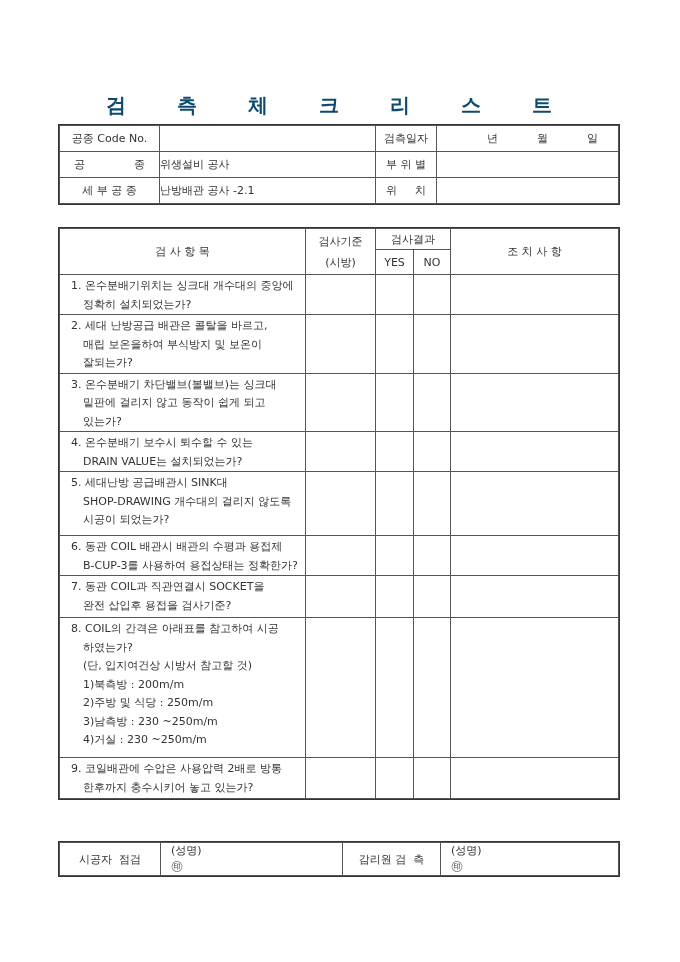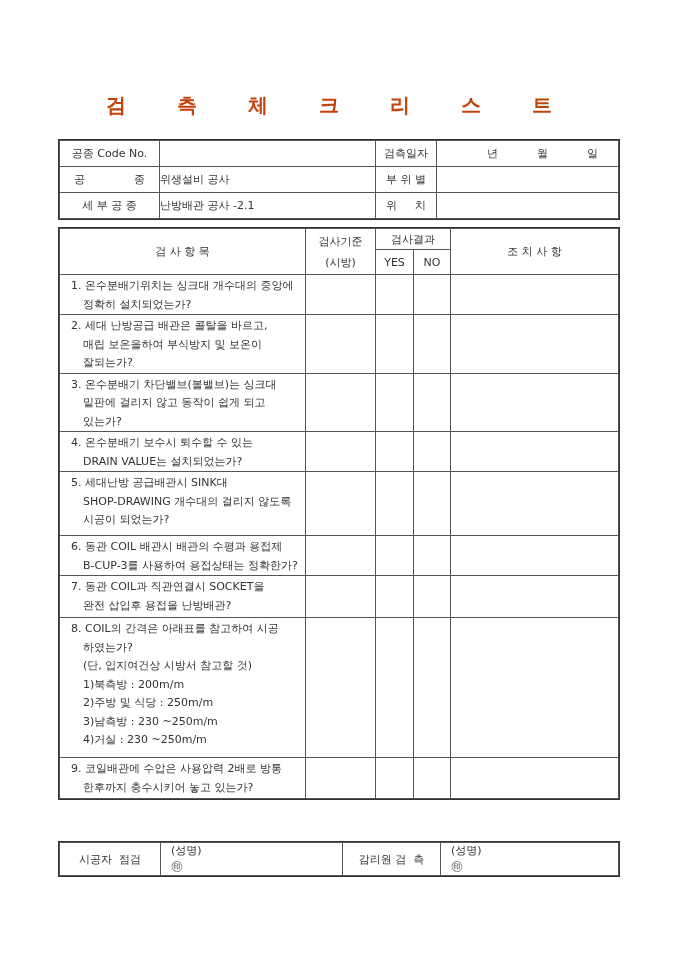--- a/index.html
+++ b/index.html
@@ -4,28 +4,28 @@
 <style>
   html, body { margin: 0; padding: 0; }
   body {
     width: 680px; height: 962px; background: #ffffff; position: relative;
     font-family: "DejaVu Sans", "Liberation Sans", sans-serif; color: #222;
     overflow: hidden;
   }
   .title {
     position: absolute; top: 92px; left: 0; width: 680px; text-align: center;
     font-family: "DejaVu Serif", serif; font-weight: bold; font-size: 20px;
-    letter-spacing: 22px; color: #c2410c;
+    letter-spacing: 22px; color: #0c4a6e;
   }
   table { border-collapse: collapse; position: absolute; table-layout: fixed; }
   td { border: 1px solid #555; padding: 0; font-size: 11px; color: #333; }
   .outer { outline: 1px solid #333; }
 
   
-  #info { left: 59px; top: 140px; width: 559px; }
+  #info { left: 59px; top: 125px; width: 559px; }
   #info td { height: 25px; }
   #info .lbl { text-align: center; }
   #info .spread { display: flex; justify-content: space-between; padding: 0 14px; }
   #info .spread2 { display: flex; justify-content: space-between; padding: 0 10px; }
   #info .val { text-align: left; }
   #info .date { display: flex; justify-content: space-between; padding: 0 20px 0 50px; }
 
   
   #main { left: 59px; top: 228px; width: 559px; }
   #main th { border: 1px solid #555; font-weight: normal; font-size: 11px; color: #333; padding: 0; }
@@ -176,21 +176,21 @@
           <span class="l ind">B-CUP-3를 사용하여 용접상태는 정확한가?</span>
         </td>
         <td></td>
         <td></td>
         <td></td>
         <td></td>
       </tr>
       <tr style="height: 42px;">
         <td class="item">
           <span class="l">7. 동관 COIL과 직관연결시 SOCKET을</span>
-          <span class="l ind">완전 삽입후 용접을 난방배관?</span>
+          <span class="l ind">완전 삽입후 용접을 검사기준?</span>
         </td>
         <td></td>
         <td></td>
         <td></td>
         <td></td>
       </tr>
       <tr style="height: 140px;">
         <td class="item">
           <span class="l">8. COIL의 간격은 아래표를 참고하여 시공</span>
           <span class="l ind">하였는가?</span>

